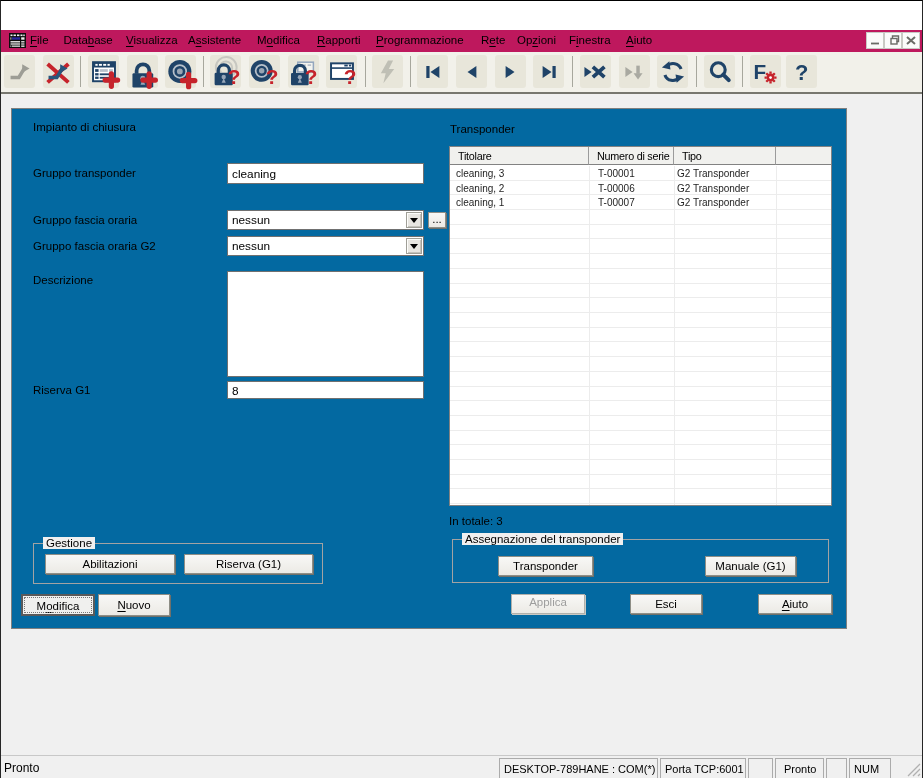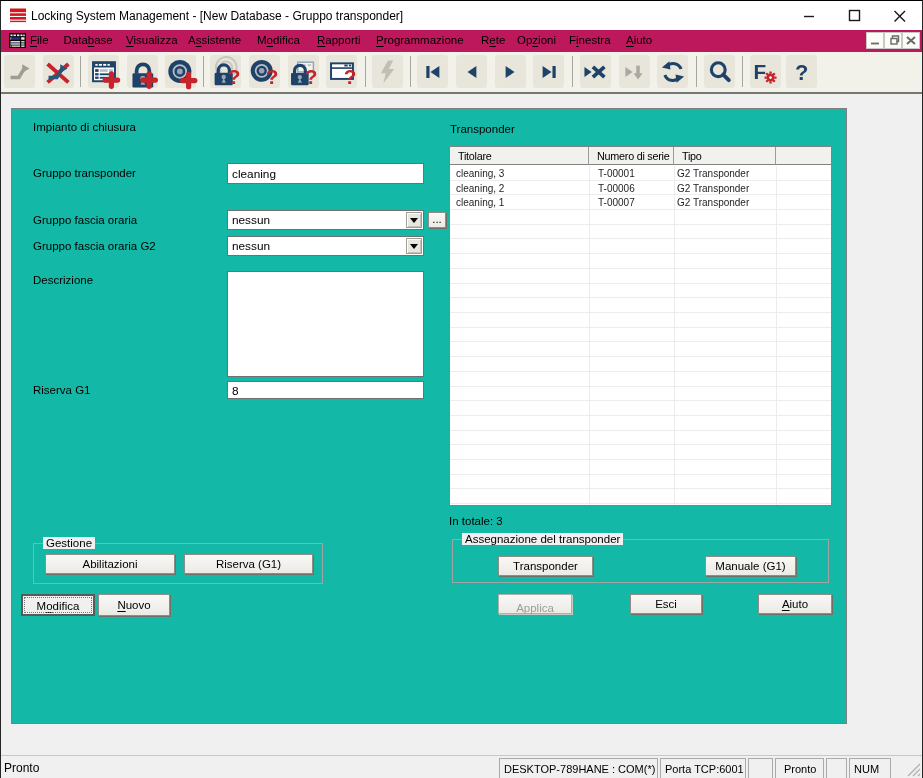--- a/index.html
+++ b/index.html
@@ -12,56 +12,41 @@
   
   #menubar { position:absolute; left:0; top:29px; width:100%; height:22px; background:#be185d; }
   .mi { position:absolute; top:4px; font-size:11.5px; }
   
   #toolbar { position:absolute; left:0; top:51px; width:100%; height:42px; background:#f2f1ea; border-bottom:2px solid #77776f; }
   .tbtn { position:absolute; top:3px; width:31px; height:33px; background:#e8e6da; border-radius:3px; }
   .tsep { position:absolute; top:4px; width:1px; height:31px; background:#a7a79d; }
   .tbtn svg { position:absolute; left:0.5px; top:1.5px; overflow:visible; }
   
   #client { position:absolute; left:0; top:93px; width:921px; height:661px; background:#f0f0f0; }
-  #dlg { position:absolute; left:10px; top:14px; width:836px; height:616px; border:1px solid #7f7f7f; background:#14b8a6; }
+  #dlg { position:absolute; left:10px; top:14px; width:836px; height:521px; border:1px solid #7f7f7f; background:#0369a1; }
   .lbl { position:absolute; font-size:11.5px; white-space:nowrap; }
   .field { position:absolute; background:#fff; border:1px solid #707070; font-size:11.8px; white-space:nowrap; }
   .combo-arrow { position:absolute; right:1px; top:1px; bottom:1px; width:16px; background:#e8e6e1; border:1px solid #a09f97; box-shadow:inset 1px 1px 0 #fdfdfb, inset -1px -1px 0 #c4c2bb; }
   .combo-arrow:after { content:""; position:absolute; left:3px; top:5px; border:4px solid transparent; border-top:5px solid #000; }
   .btn { position:absolute; background:linear-gradient(#f8f8f6,#eceae5); border:1px solid #8e8e86; box-shadow:1px 1px 0 #70706a; font-size:11.5px; text-align:center; }
   .grp { position:absolute; border:1px solid #a3a3a3; }
   .grp > span { position:absolute; left:9px; top:-7px; background:#f0f0f0; padding:0 3px; font-size:11.5px; }
   
   #tbl { position:absolute; left:437px; top:37px; width:383px; height:360px; border:1px solid #828282; background:#fff; }
   .hcell { position:absolute; top:0; height:18px; background:#f1f1ee; border-right:1px solid #9b9b9b; border-bottom:1px solid #828282; font-size:10.8px; letter-spacing:-0.25px; padding:3px 0 0 8px; white-space:nowrap; overflow:hidden; }
   .vline { position:absolute; top:19px; bottom:0; width:1px; background:#ececec; }
   .trow { position:absolute; left:0; width:100%; height:15px; font-size:10px; color:#1e1e1e; white-space:nowrap; }
   
   #status { position:absolute; left:0; top:754px; width:100%; height:23px; background:#f0f0f0; border-top:1px solid #c8c8c8; }
   .spanel { position:absolute; top:2px; height:33px; border:1px solid #ababab; font-size:11px; padding:4px 0 0 4px; white-space:nowrap; overflow:hidden; }
   u { text-decoration-thickness:1px; text-underline-offset:1.5px; }
 </style></head>
 <body>
 <div id="win">
 
-  <div id="titlebar">
-    <svg class="abs" style="left:8.5px;top:7px" width="17" height="15" viewBox="0 0 17 15">
-      <rect x="0" y="0.5" width="16" height="3.7" fill="#d6151f"></rect>
-      <rect x="0" y="5.3" width="16" height="2.6" fill="#d6151f"></rect>
-      <rect x="0" y="9" width="16" height="2.6" fill="#d6151f"></rect>
-      <rect x="0" y="12.7" width="16" height="1.4" fill="#d6151f"></rect>
-    </svg>
-    <div id="title-text" style="left:30px">Locking System Management - [New Database - Gruppo transponder]</div>
-    <svg class="abs" style="left:795px;top:5px" width="120" height="20" viewBox="0 0 120 20">
-      <line x1="8" y1="10.5" x2="18" y2="10.5" stroke="#1a1a1a" stroke-width="1.4"></line>
-      <rect x="53.5" y="4.5" width="10" height="10" fill="none" stroke="#1a1a1a" stroke-width="1.4"></rect>
-      <line x1="98.5" y1="5" x2="109" y2="15.5" stroke="#1a1a1a" stroke-width="1.4"></line>
-      <line x1="109" y1="5" x2="98.5" y2="15.5" stroke="#1a1a1a" stroke-width="1.4"></line>
-    </svg>
-  </div>
 
   <div id="menubar">
     <svg class="abs" style="left:8px;top:3px" width="17" height="15" viewBox="0 0 17 15">
       <rect x="0" y="0" width="17" height="15" fill="#0c0c0c"></rect>
       <rect x="1.5" y="1.5" width="2" height="1.6" fill="#f5f5f5"></rect>
         <rect x="4.5" y="1.5" width="2.4" height="1.6" fill="#f5f5f5"></rect>
         <rect x="8" y="1.5" width="2.4" height="1.6" fill="#f5f5f5"></rect>
         <rect x="11.5" y="1.5" width="2" height="1.6" fill="#f5f5f5"></rect>
         <rect x="14.3" y="1.5" width="1.4" height="1.6" fill="#f5f5f5"></rect>
       <rect x="1.5" y="4.3" width="0.8" height="2.4" fill="#e8e8e8"></rect>
@@ -321,21 +306,21 @@
       <div class="btn" style="left:172px;top:445px;width:129px;height:20px;padding-top:3px">Riserva (G1)</div>
 
       <div class="grp" style="left:440px;top:430px;width:377px;height:44px">
           <span>Assegnazione del transponder</span>
         </div>
       <div class="btn" style="left:486px;top:447px;width:95px;height:20px;padding-top:3px">Transponder</div>
       <div class="btn" style="left:693px;top:447px;width:91px;height:20px;padding-top:3px">Manuale (G1)</div>
 
       <div class="btn" style="left:9px;top:485px;width:74px;height:22px;padding-top:4px;border:2px solid #5a5a5a;background:#f0f0ee;box-shadow:none;outline:1px dotted #777;outline-offset:-4px">M<u>o</u>difica</div>
       <div class="btn" style="left:86px;top:485px;width:72px;height:22px;padding-top:4px"><u>N</u>uovo</div>
-      <div class="btn" style="left:486px;top:485px;width:74px;height:20px;padding-top:7px;color:#9d9d9d;border-color:#b0b0ab;box-shadow:1px 1px 0 #c9c9c4">Applica</div>
+      <div class="btn" style="left:499px;top:485px;width:74px;height:20px;padding-top:1px;color:#9d9d9d;border-color:#b0b0ab;box-shadow:1px 1px 0 #c9c9c4">Applica</div>
       <div class="btn" style="left:618px;top:485px;width:72px;height:20px;padding-top:3px">Esci</div>
       <div class="btn" style="left:746px;top:485px;width:74px;height:20px;padding-top:3px"><u>A</u>iuto</div>
     </div>
   </div>
 
   <div id="status">
     <div class="abs" style="left:3px;top:5px;font-size:12px">Pronto</div>
     <div class="spanel" style="left:498px;width:159px">DESKTOP-789HANE : COM(*)</div>
     <div class="spanel" style="left:659px;width:86px">Porta TCP:6001</div>
     <div class="spanel" style="left:747px;width:25px"></div>

